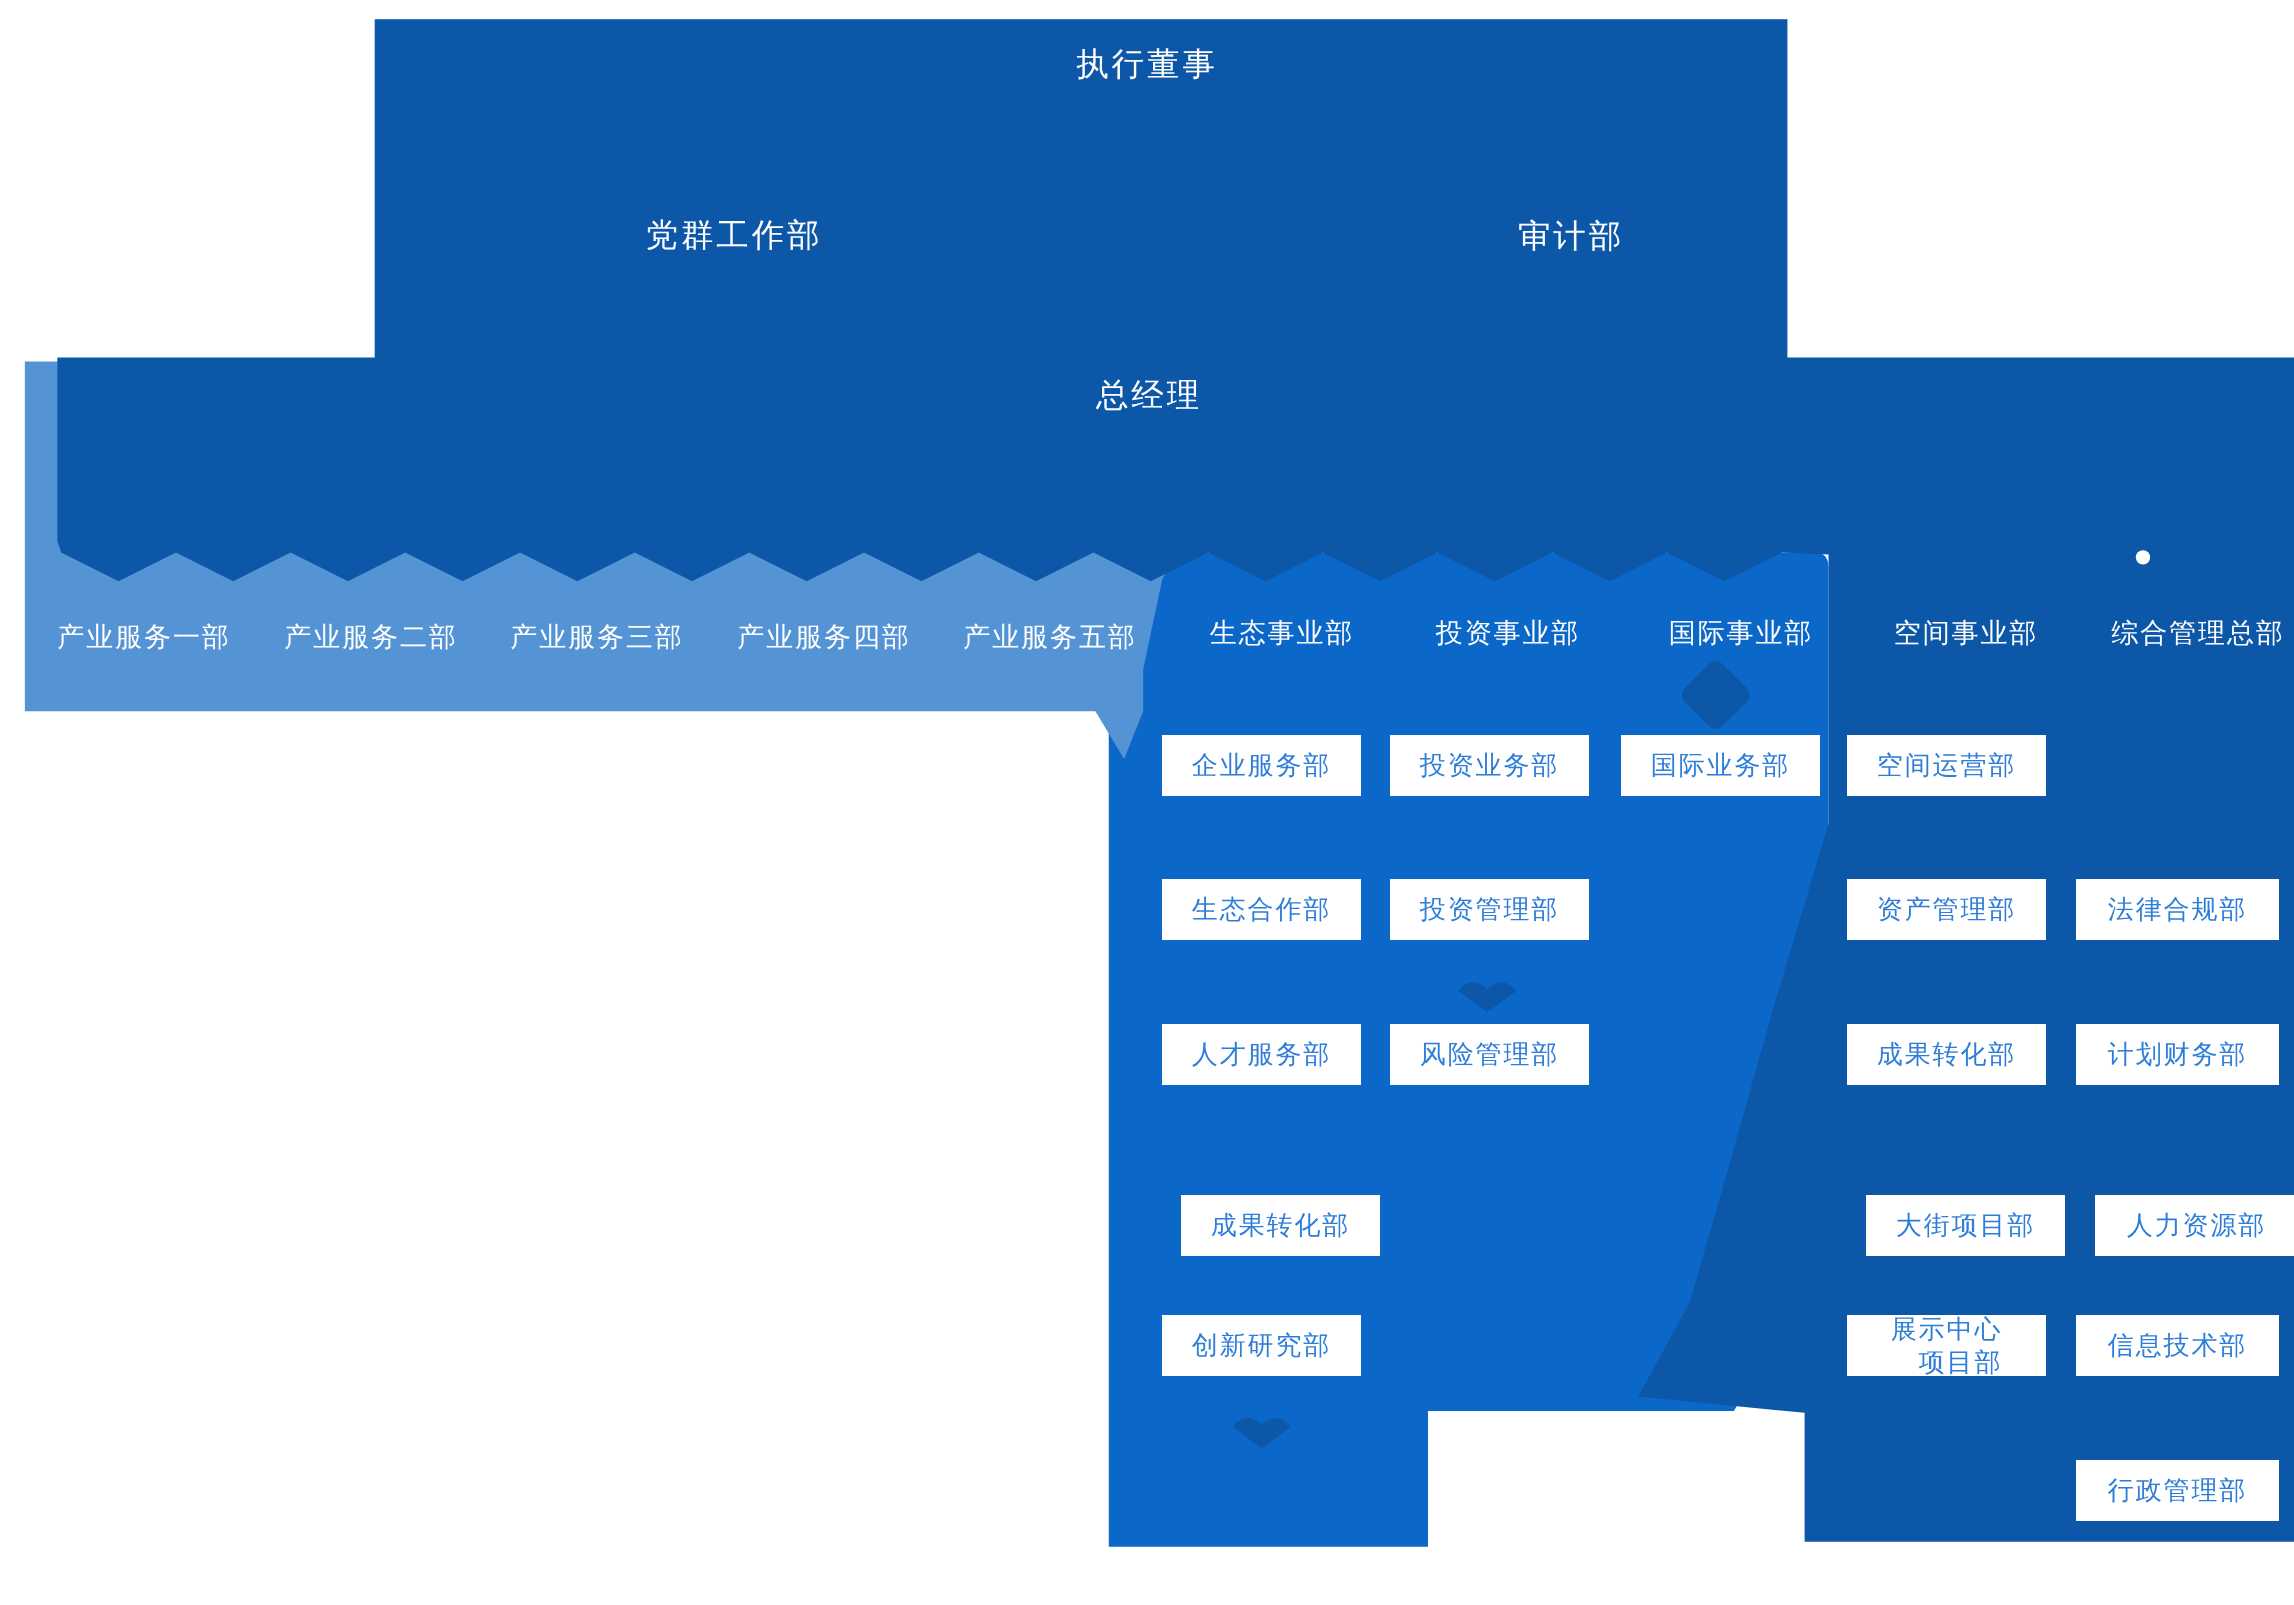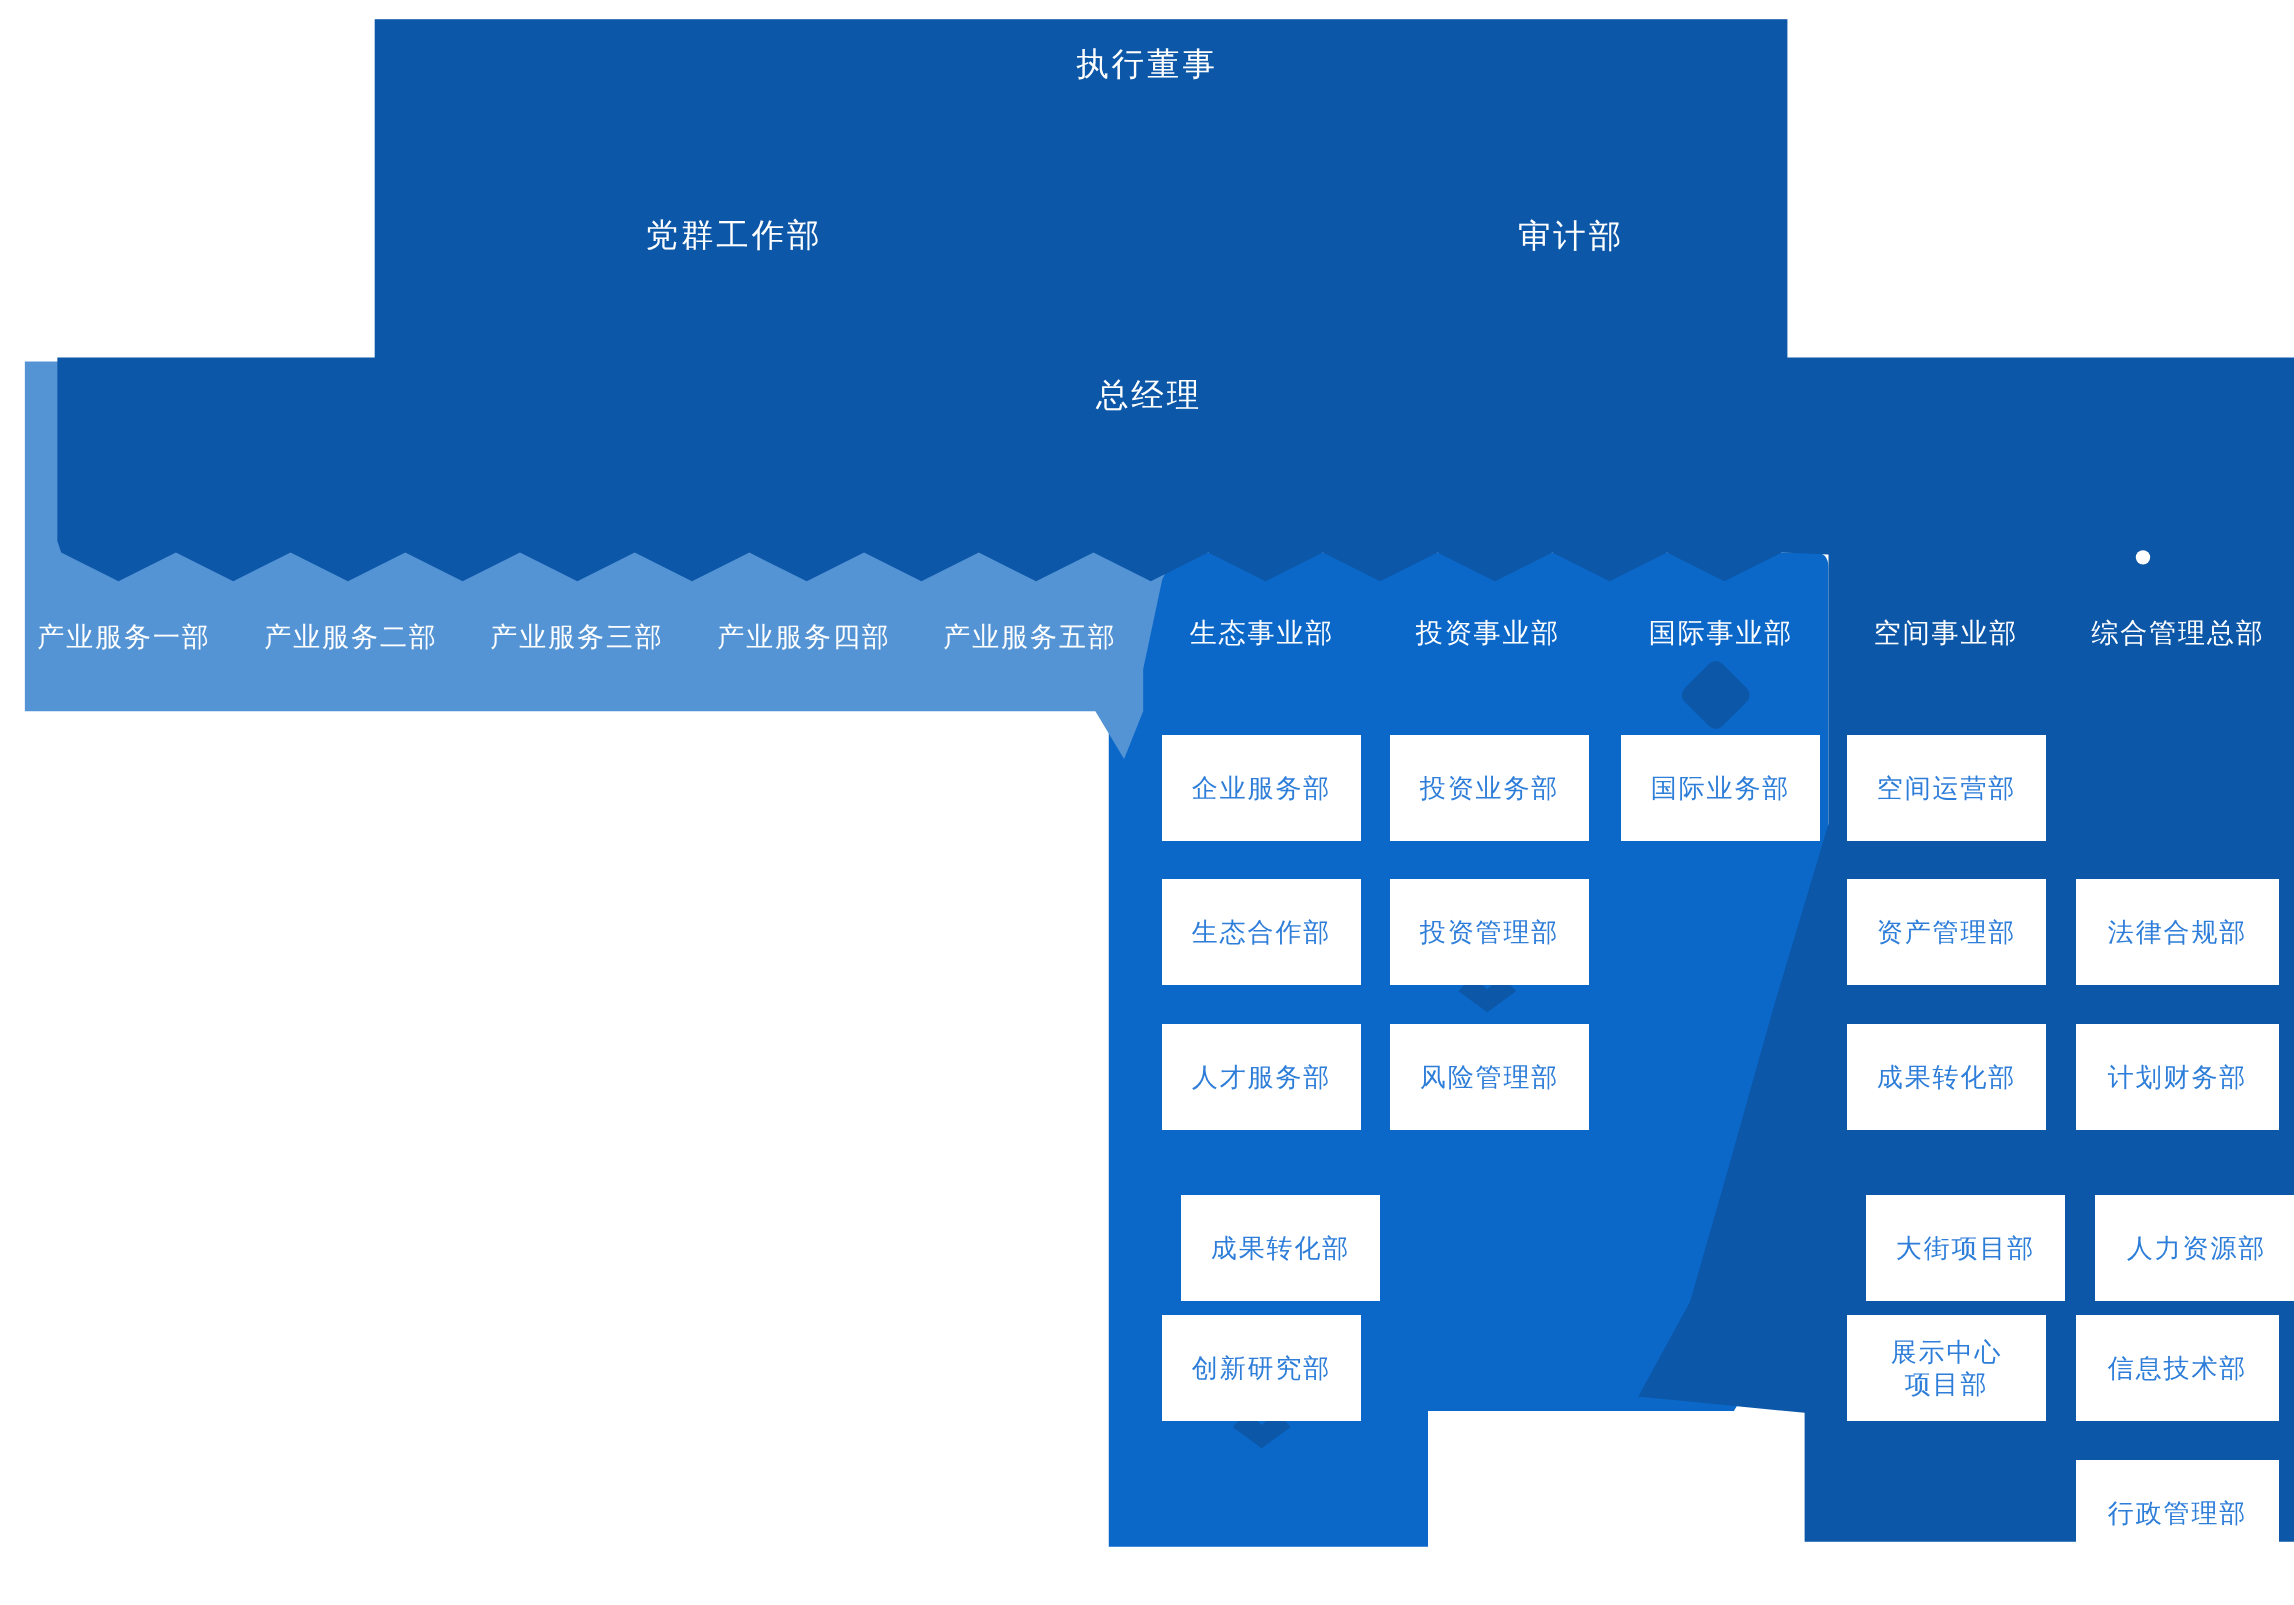--- a/index.html
+++ b/index.html
@@ -27,34 +27,34 @@
   .shape-white  { fill: var(--white); }
 
   .label {
     position: absolute;
     transform: translate(-50%, -50%);
     color: var(--white);
     white-space: nowrap;
     text-align: center;
   }
   .title-lg { font-size: 32.5px; letter-spacing: 2.9px; font-weight: 400; }
-  .title-md { font-size: 27px; letter-spacing: 1.9px; font-weight: 400; }
+  .title-md { font-size: 27px; letter-spacing: 1.9px; font-weight: 400; margin-left: 20px; }
 
   .box {
     position: absolute;
     width: 199px;
-    height: 106px;
+    height: 61px;
     background: var(--white);
     color: var(--boxText);
     font-size: 26px;
     letter-spacing: 1.9px;
     display: flex;
     align-items: center;
     justify-content: center;
-    text-align: center;
+    text-align: right;
     white-space: pre-line;
     line-height: 32.5px;
   }
   
   .c0 { left: 1162px; }
   .c1 { left: 1390px; }
   .c2 { left: 1621px; }
   .c3 { left: 1847px; }
   .c4 { left: 2076px; width: 203px; }
   

